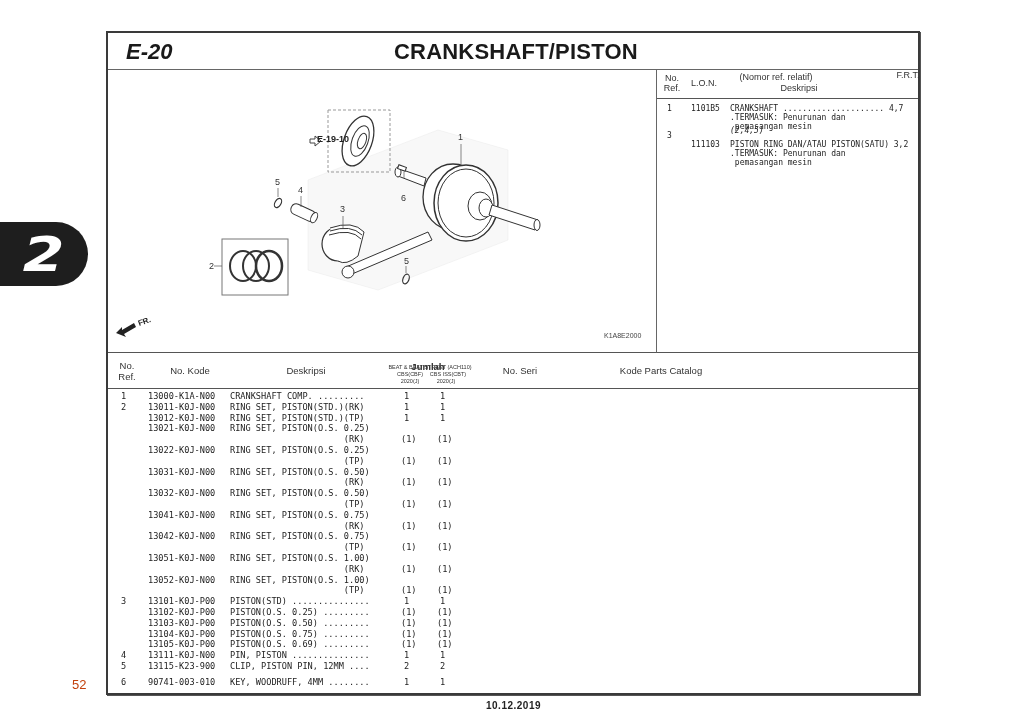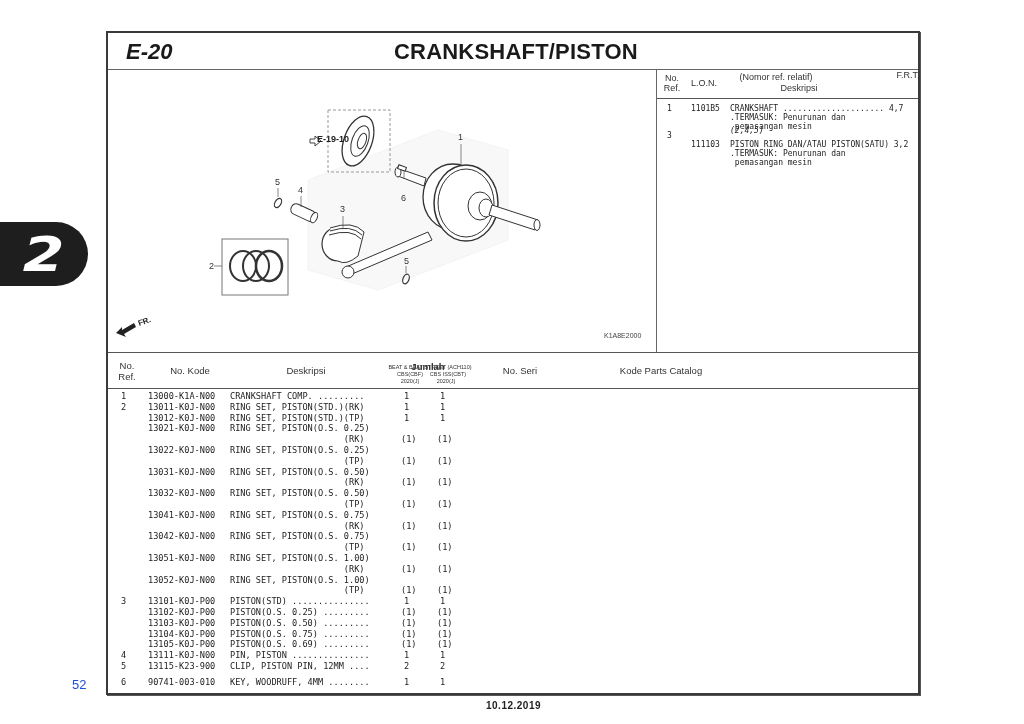--- a/index.html
+++ b/index.html
@@ -18,21 +18,21 @@
   .frt { position:absolute; left:549px; top:37px; width:261px; height:282px; border-bottom:1.5px solid #555;}
   .frt-head { position:absolute; left:0; top:0; width:261px; height:28px; border-bottom:1px solid #555; font-size:9px; color:#333;}
   .frt-head .h { position:absolute; text-align:center; line-height:10px; }
   .frt-body { position:absolute; left:0; top:34px; width:261px; font-family:"DejaVu Sans Mono", monospace; font-size:8px; color:#222; }
   .frt-line { position:absolute; white-space:pre; }
   .tbl-head { position:absolute; left:0; top:320px; width:810px; height:35px; border-bottom:1.5px solid #555; font-size:9.5px; color:#333; }
   .tbl-head .h { position:absolute; text-align:center; line-height:11px; }
   .tbl-body { position:absolute; left:0; top:358px; width:810px; height:300px; font-family:"DejaVu Sans Mono", monospace; font-size:8.6px; color:#222; }
   .row { position:absolute; left:0; width:810px; height:10.8px; white-space:pre; }
   .row span { position:absolute; top:0; }
-  .page-num { position:absolute; left:72px; top:677px; font-size:13px; color:#1d4ed8; }
+  .page-num { position:absolute; left:72px; top:677px; font-size:13px; color:#c2410c; }
   .date { position:absolute; left:486px; top:700px; font-size:10px; font-weight:bold; letter-spacing:0.5px; color:#222;}
   .callout { position:absolute; font-size:9px; color:#333; }
   .refcode { position:absolute; font-size:7px; color:#444; }
   .exref { position:absolute; font-size:9px; font-weight:bold; color:#222; }
   svg { position:absolute; overflow:visible; }
 </style>
 </head>
 <body>
 
 <div class="tab2">

